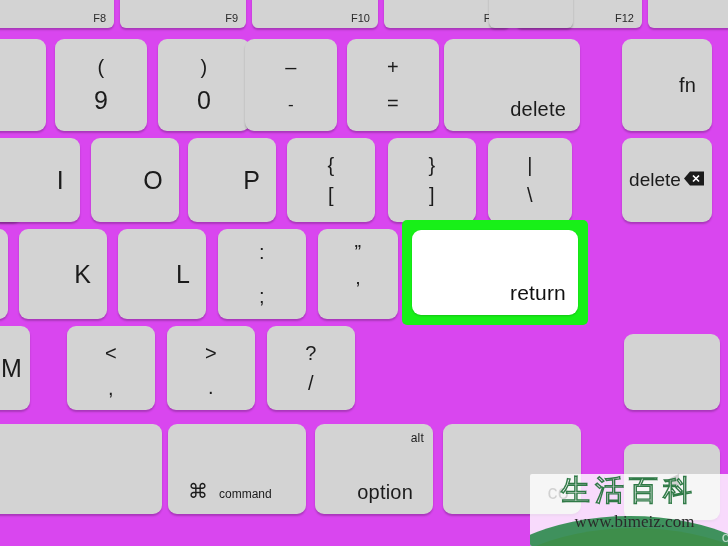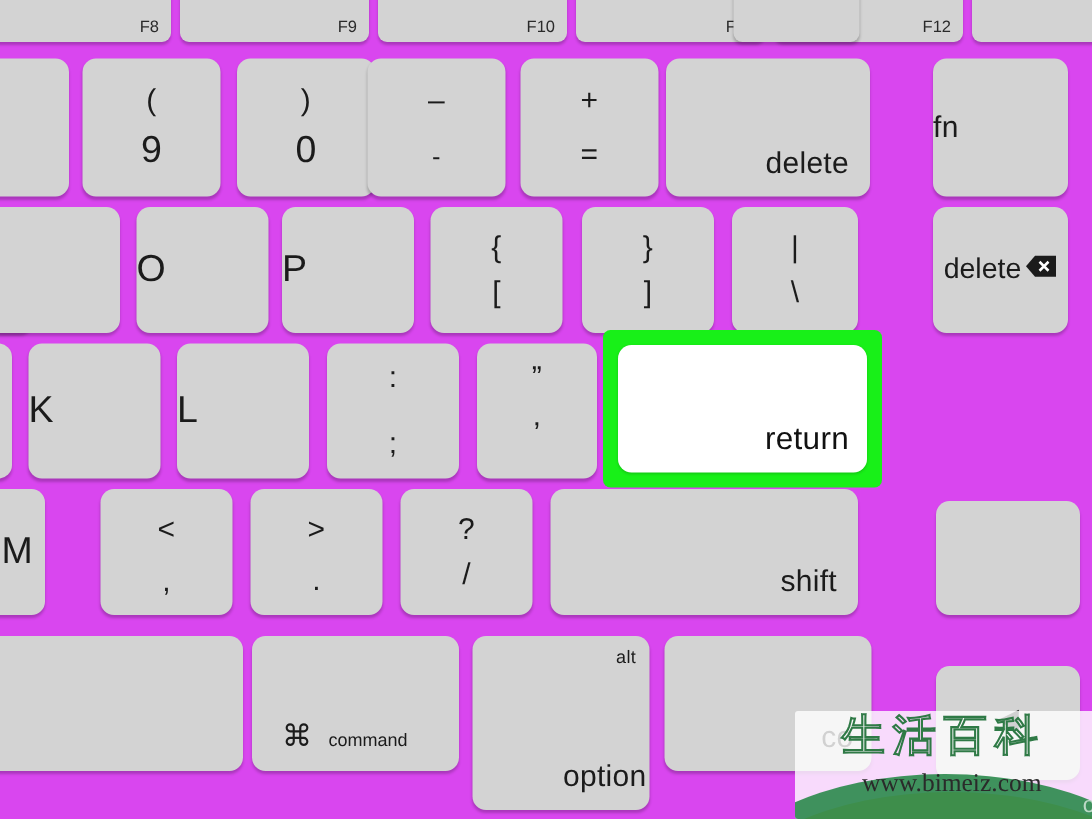--- a/index.html
+++ b/index.html
@@ -32,21 +32,21 @@
   .lbl {
     position: absolute;
     line-height: 1;
     white-space: nowrap;
     letter-spacing: 0.2px;
   }
   .lbl.center {
     left: 0; right: 16px;
     top: 50%;
     transform: translateY(-50%);
-    text-align: left;
+    text-align: right;
   }
   .lbl.br {           
     right: 14px;
     bottom: 12px;
   }
   .lbl.tr {           
     right: 9px;
     top: 8px;
   }
   .lbl.upper {        
@@ -334,38 +334,35 @@
   <div class="key" style="left:167px; top:326px; width:88px; height:84px;">
     <span class="lbl upper sz-md">&gt;</span>
     <span class="lbl lower sz-md" style="bottom:16%;">.</span>
   </div>
 
   <div class="key" style="left:267px; top:326px; width:88px; height:84px;">
     <span class="lbl upper sz-md">?</span>
     <span class="lbl lower sz-md">/</span>
   </div>
 
-  <div class="key" style="left:367px; top:326px; width:205px; height:84px;">
-    <span class="lbl br sz-md">shift</span>
-  </div>
 
   <div class="key" style="left:624px; top:334px; width:96px; height:76px;"></div>
 
   <div class="key" style="left:-44px; top:424px; width:206px; height:90px;"></div>
 
   <div class="key" style="left:168px; top:424px; width:138px; height:90px;">
     <span class="cmd-wrap">
       <span class="cmd-glyph">⌘</span>
       <span class="cmd-word">command</span>
     </span>
   </div>
 
-  <div class="key" style="left:315px; top:424px; width:118px; height:116px;">
+  <div class="key" style="left:315px; top:424px; width:118px; height:90px;">
     <span class="lbl tr sz-xs">alt</span>
-    <span class="lbl br sz-md" style="right:2px; bottom:12px;">option</span>
+    <span class="lbl br sz-md" style="right:20px; bottom:12px;">option</span>
   </div>
 
   <div class="key" style="left:443px; top:424px; width:138px; height:90px;">
     <span class="lbl br sz-md" style="right:12px; bottom:12px;">co</span>
   </div>
 
   <div class="key" style="left:624px; top:444px; width:96px; height:76px;">
     <span class="lbl" style="left:0; right:0; text-align:center; top:26px; font-size:19px;">◀</span>
   </div>
 

